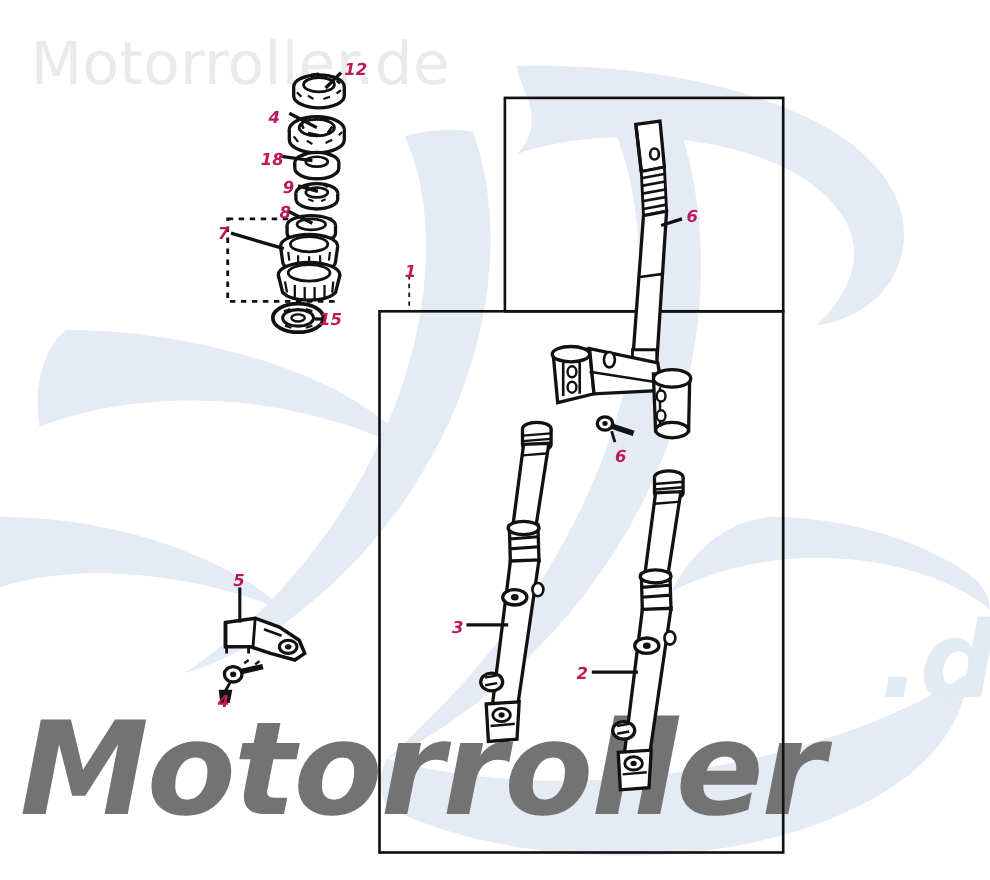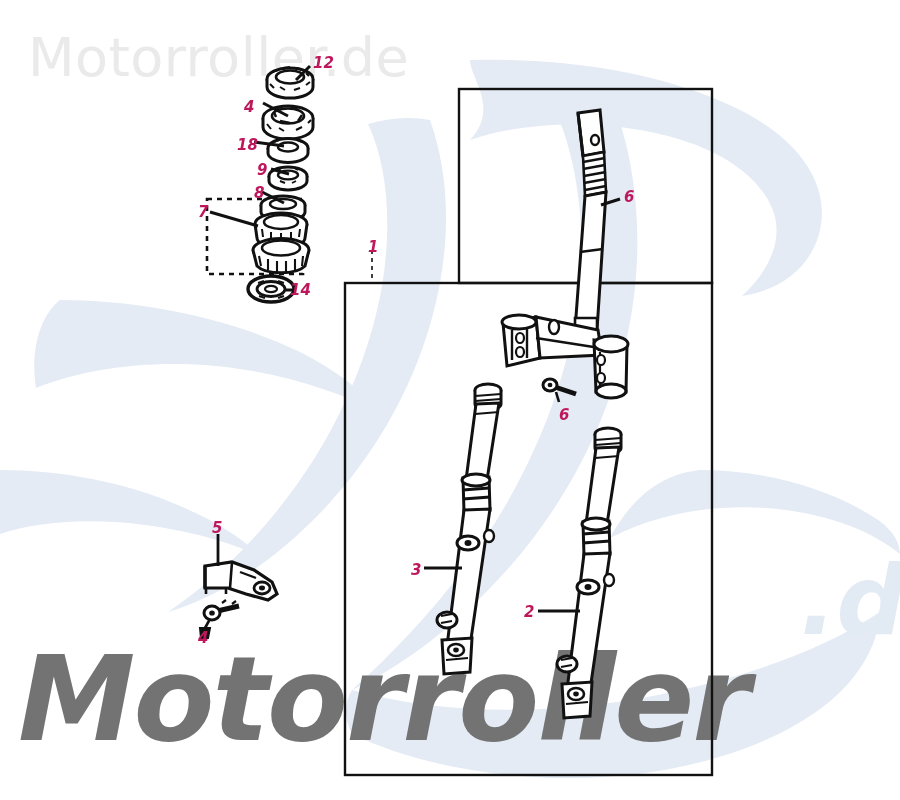--- a/index.html
+++ b/index.html
@@ -296,16 +296,16 @@
     <div class="lbl" style="left:198px;top:631px;">4</div>
     <div class="lbl" style="left:212px;top:521px;">5</div>
     <div class="lbl" style="left:559px;top:408px;">6</div>
     <div class="lbl" style="left:198px;top:205px;">7</div>
     <div class="lbl" style="left:254px;top:186px;">8</div>
     <div class="lbl" style="left:257px;top:163px;">9</div>
     <div class="lbl" style="left:237px;top:138px;">18</div>
     <div class="lbl" style="left:244px;top:100px;">4</div>
     <div class="lbl" style="left:313px;top:56px;">12</div>
     <div class="lbl" style="left:624px;top:190px;">6</div>
-    <div class="lbl" style="left:290px;top:283px;">14</div>
+    <div class="lbl" style="left:290px;top:283px;">15</div>
   </div>
 
 </div>
 
 </body></html>

